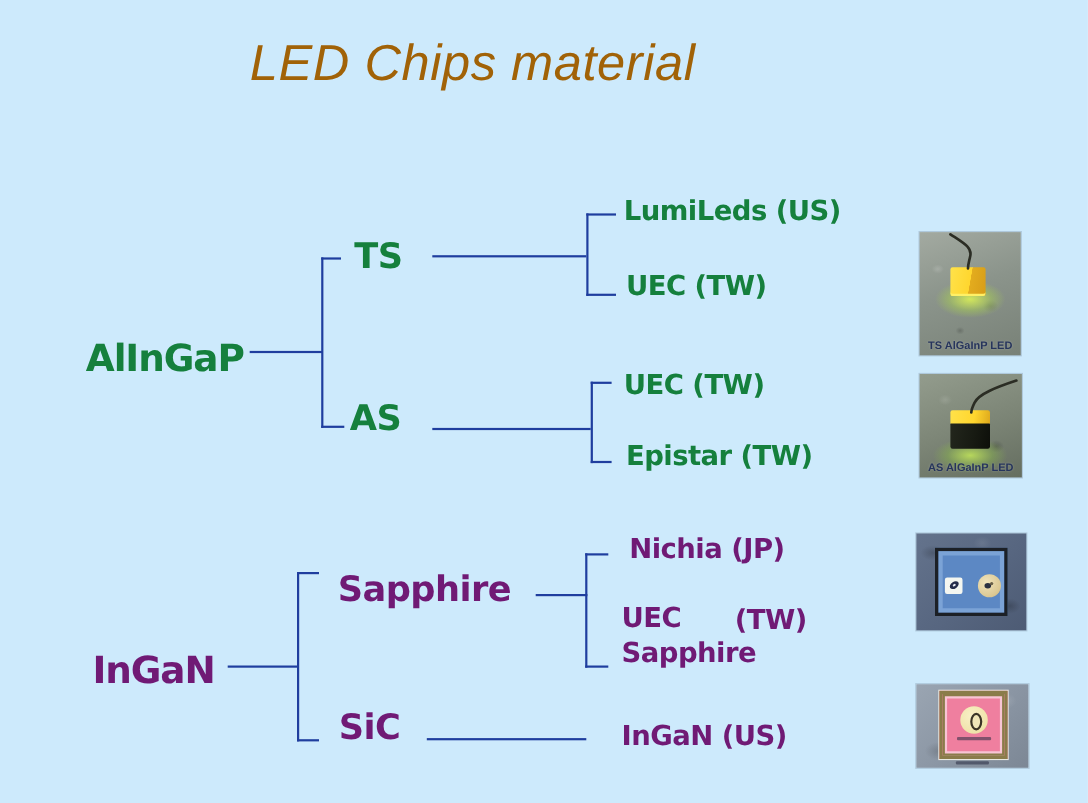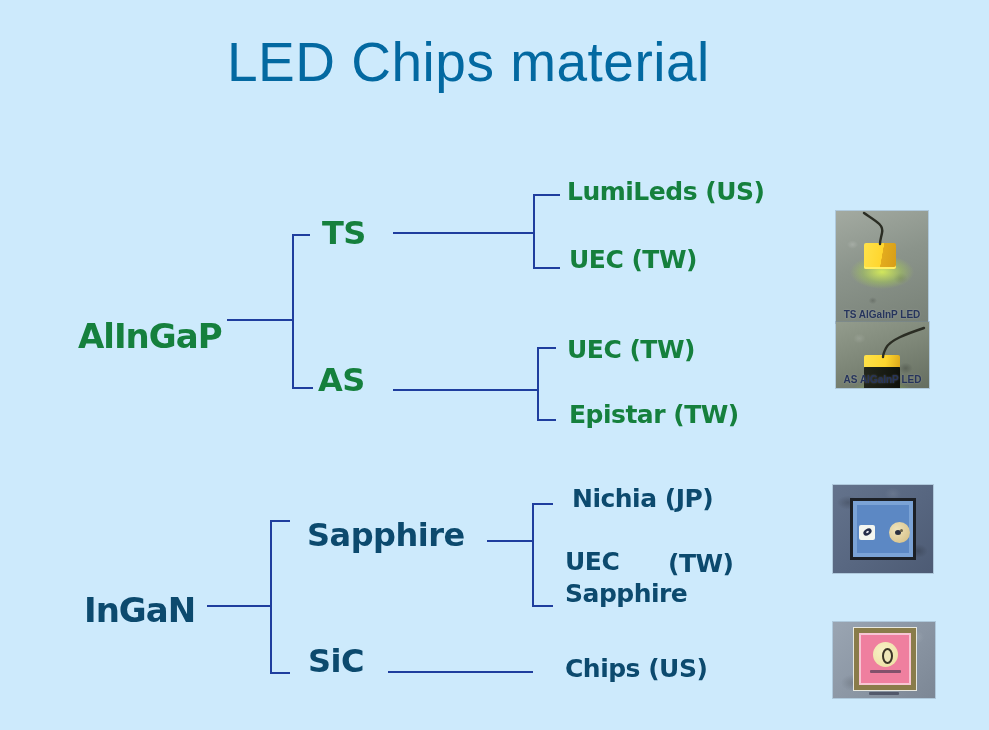--- a/index.html
+++ b/index.html
@@ -6,26 +6,26 @@
   .slide{
     position:relative;
     width:989px;height:730px;
     background:#cdeafc;
     overflow:hidden;
     font-family:"DejaVu Sans", sans-serif;
   }
   .title{
     position:absolute;left:227px;top:30px;
     font-family:"Liberation Sans", sans-serif;
-    font-size:55px;font-weight:500;color:#0369a1;
-    letter-spacing:0.5px;white-space:nowrap;
+    font-size:46px;font-weight:500;color:#a16207;
+    letter-spacing:0.5px;white-space:nowrap;font-style:italic;
   }
   .lbl{position:absolute;font-weight:bold;white-space:nowrap;line-height:1;}
   .orange{color:#15803d;}
-  .blue{color:#0c4a6e;}
+  .blue{color:#701a75;}
   .grp{font-size:34px;letter-spacing:-1px;}
   .node{font-size:32px;letter-spacing:-0.5px;}
   .leaf{font-size:25px;letter-spacing:-0.5px;}
   .hline,.vline{position:absolute;background:#1f3e9e;}
   .hline{height:2px;}
   .vline{width:2px;}
   .photo{
     position:absolute;overflow:hidden;
     box-shadow:0 0 0 1px rgba(120,140,160,0.35);
   }
@@ -93,21 +93,21 @@
       border:2px solid #3a3426;background:#efe6b8;}
   .smudge{position:absolute;background:rgba(40,44,66,0.55);border-radius:1px;}
 </style>
 </head>
 <body>
 
 <div class="slide">
 
   <div class="title">LED Chips material</div>
 
-  <span class="lbl grp orange" style="left:78px;top:319px">AlInGaP</span>
+  <span class="lbl grp orange" style="left:78px;top:309px">AlInGaP</span>
 
   <div class="hline" style="left:227px;top:319px;width:66px"></div>
   <div class="vline" style="left:292px;top:234px;height:155px"></div>
   <div class="hline" style="left:292px;top:234px;width:18px"></div>
   <div class="hline" style="left:292px;top:387px;width:21px"></div>
 
   <span class="lbl node orange" style="left:322px;top:217px">TS</span>
   <span class="lbl node orange" style="left:318px;top:364px">AS</span>
 
   <div class="hline" style="left:393px;top:232px;width:140px"></div>
@@ -140,32 +140,32 @@
   <div class="vline" style="left:532px;top:503px;height:104px"></div>
   <div class="hline" style="left:532px;top:503px;width:21px"></div>
   <div class="hline" style="left:532px;top:605px;width:21px"></div>
 
   <span class="lbl leaf blue" style="left:572px;top:486px">Nichia (JP)</span>
   <span class="lbl leaf blue" style="left:565px;top:549px">UEC</span>
   <span class="lbl leaf blue" style="left:668px;top:551px">(TW)</span>
   <span class="lbl leaf blue" style="left:565px;top:581px">Sapphire</span>
 
   <div class="hline" style="left:388px;top:671px;width:145px"></div>
-  <span class="lbl leaf blue" style="left:565px;top:656px">Chips (US)</span>
+  <span class="lbl leaf blue" style="left:565px;top:656px">InGaN (US)</span>
 
   <div class="photo p1" style="left:836px;top:211px;width:92px;height:112px">
     <div class="glow"></div>
     <div class="cube"></div>
     <svg class="wire" width="92" height="92">
       <path d="M28,2 C40,10 48,14 46,22 C45,27 44,29 44,33" stroke="#2b2d24" stroke-width="2.4" fill="none" stroke-linecap="round"></path>
     </svg>
     <div class="caption">TS AlGaInP LED</div>
   </div>
 
-  <div class="photo p2" style="left:836px;top:322px;width:93px;height:66px">
+  <div class="photo p2" style="left:836px;top:340px;width:93px;height:94px">
     <div class="glow"></div>
     <div class="body"></div>
     <div class="cap"></div>
     <svg class="wire" width="93" height="94">
       <path d="M88,6 C70,12 54,18 50,26 C48,30 47,32 47,35" stroke="#2b2d24" stroke-width="2.4" fill="none" stroke-linecap="round"></path>
     </svg>
     <div class="caption">AS AlGaInP LED</div>
   </div>
 
   <div class="photo p3" style="left:833px;top:485px;width:100px;height:88px">

